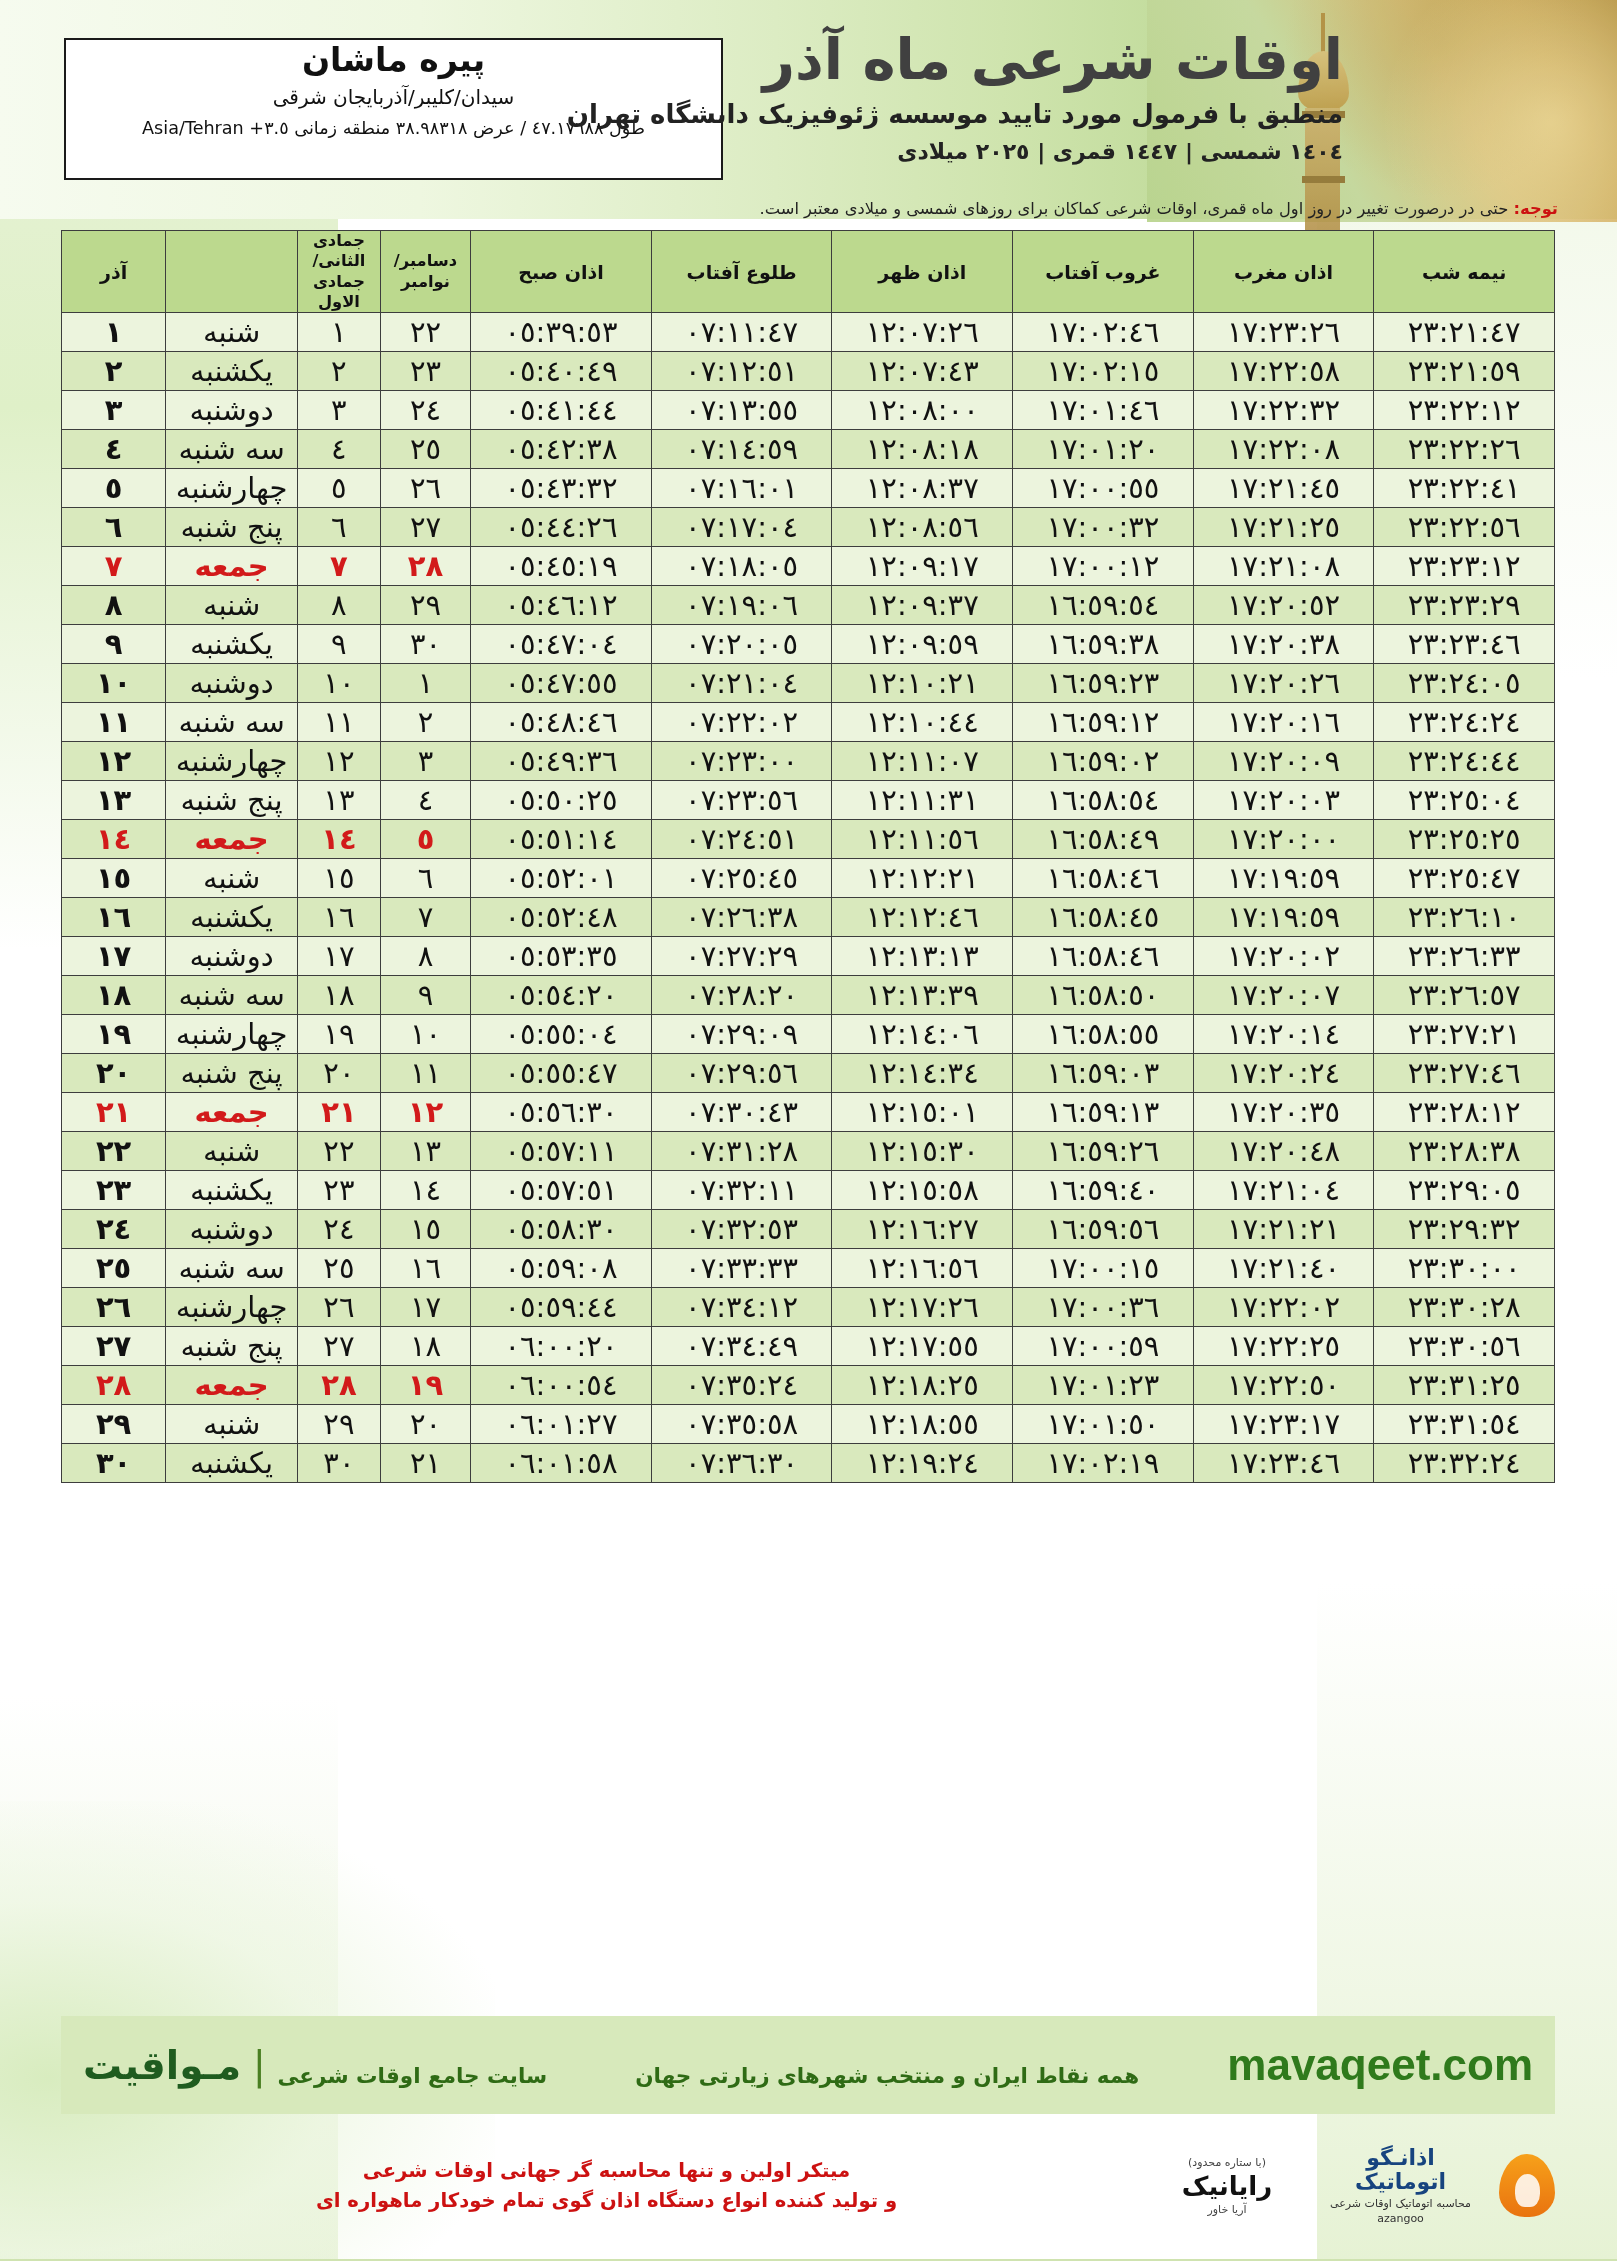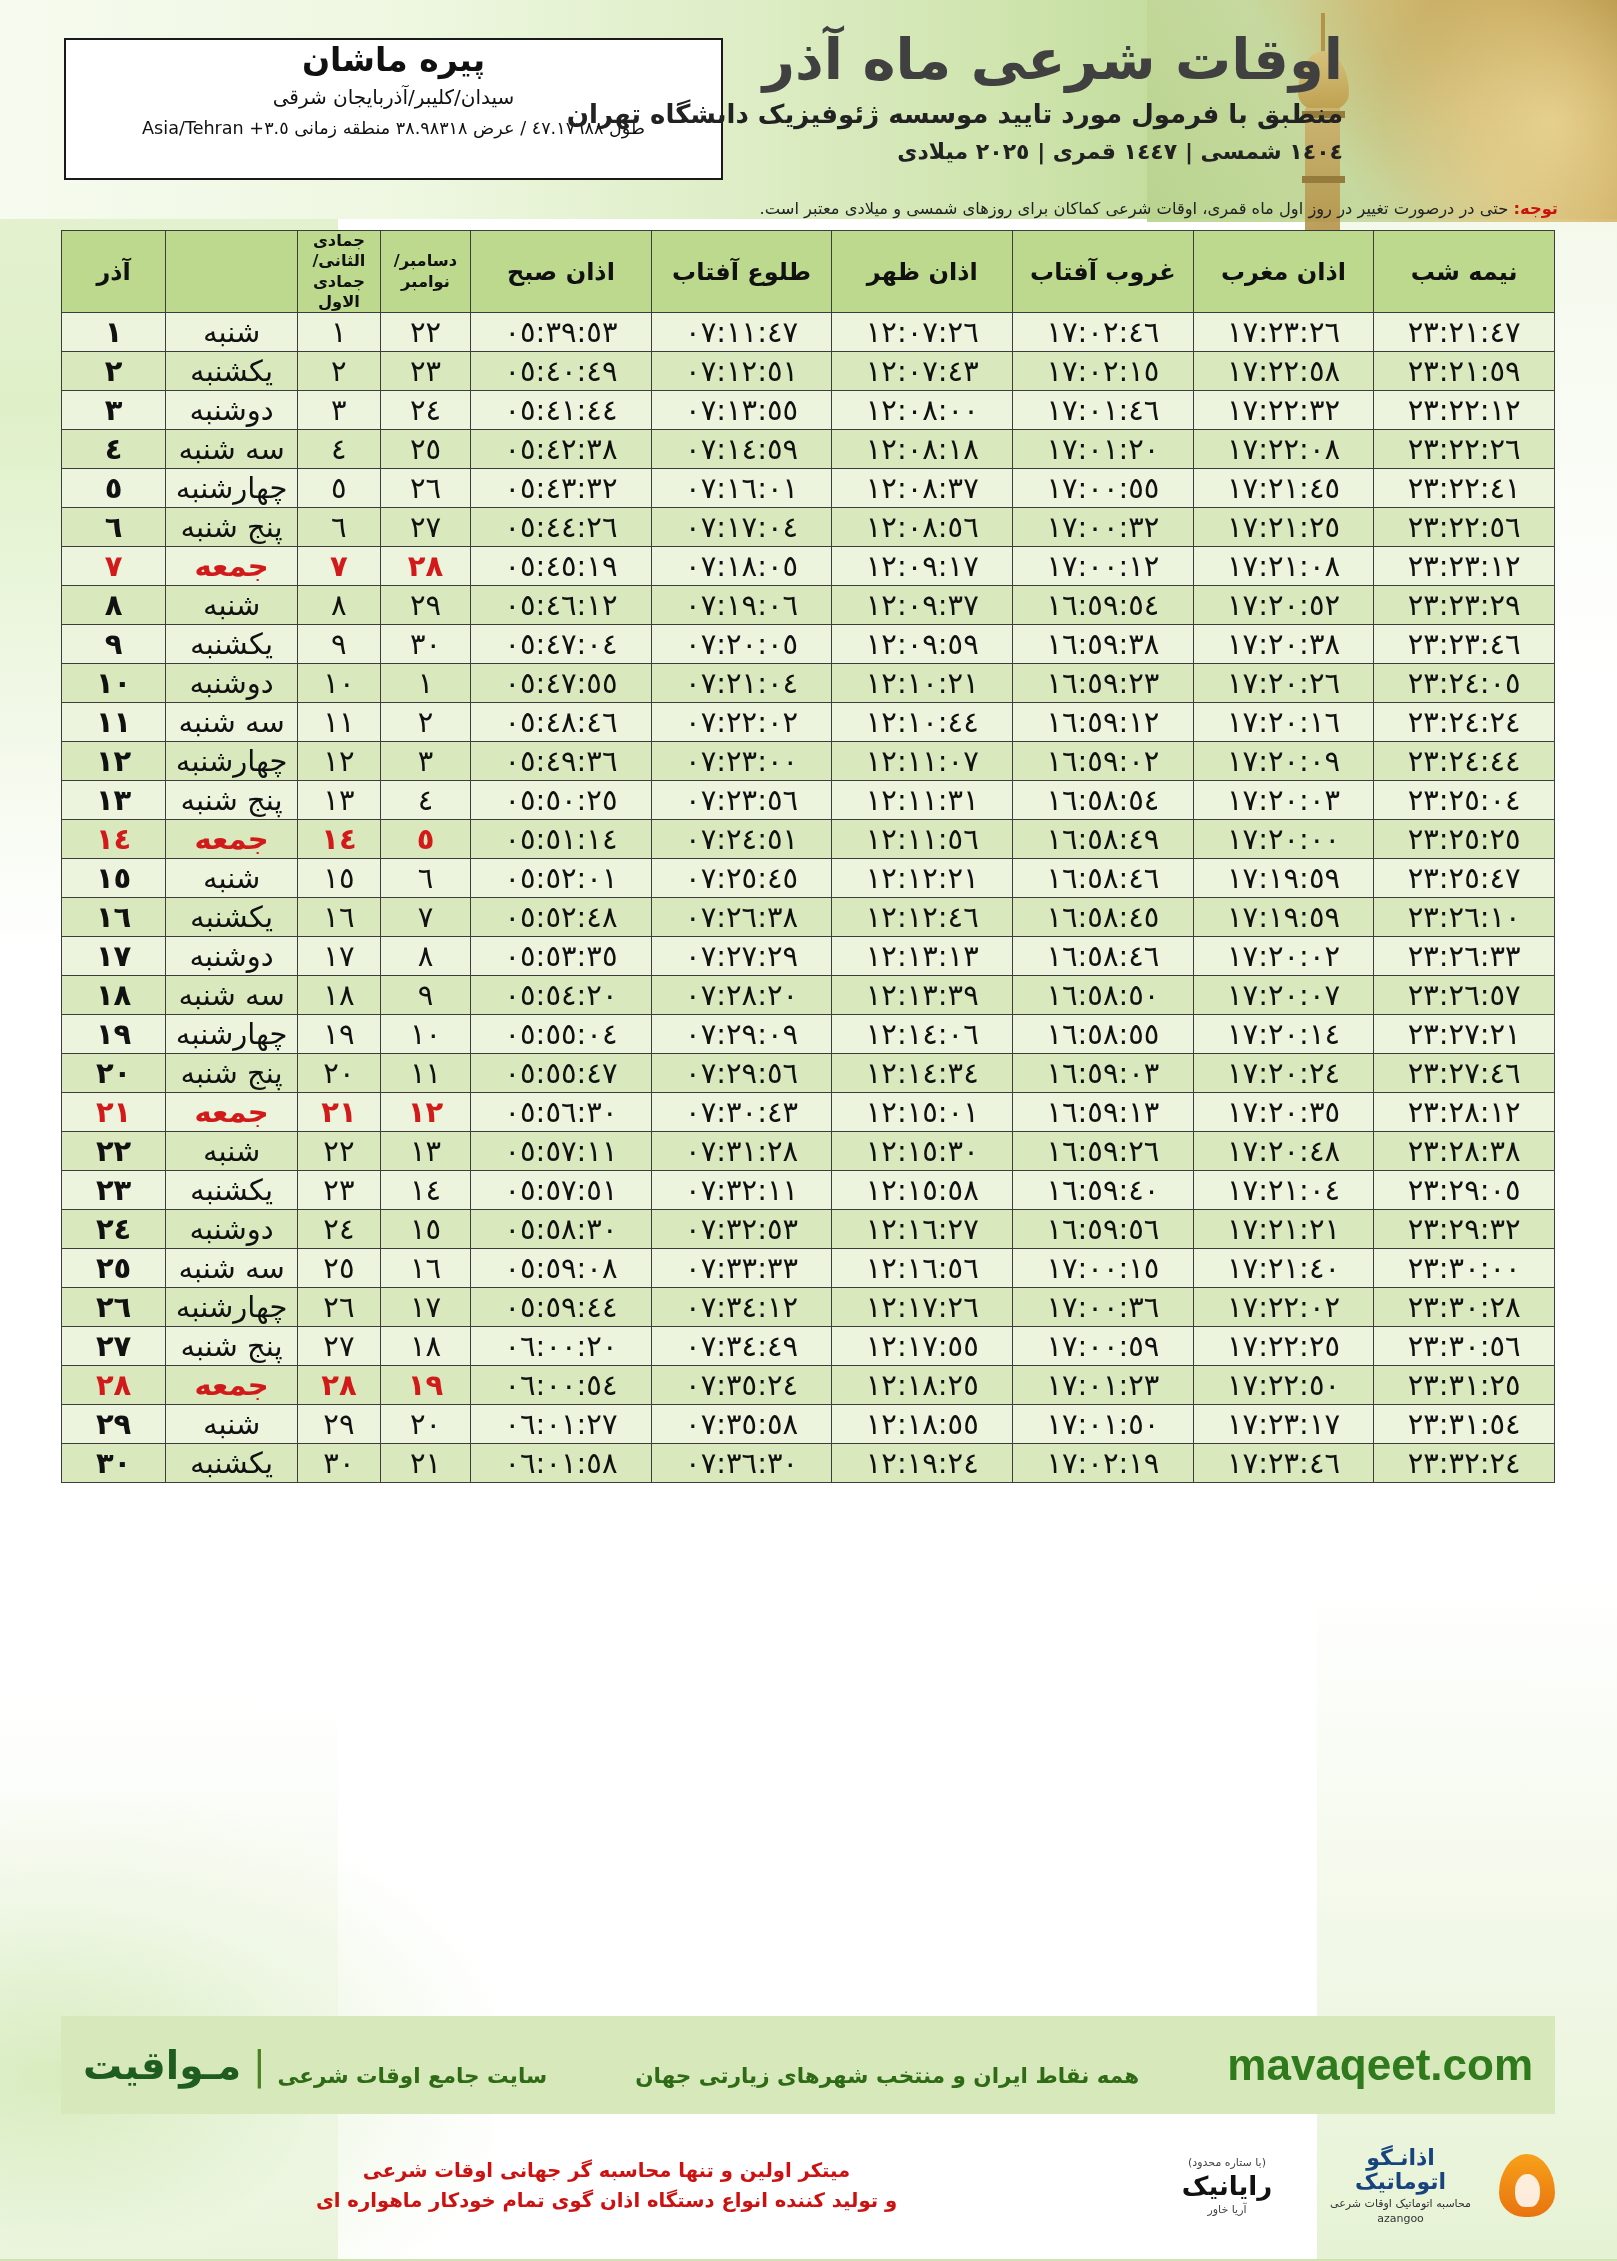--- a/index.html
+++ b/index.html
@@ -181,21 +181,21 @@
     text-align: center;
     padding: 0;
     height: 39px;
     font-size: 29px;
     color: #111;
     font-family: "DejaVu Sans", sans-serif;
   }
   table.times thead th {
     background: #bcd98e;
     height: 63px;
-    font-size: 24px;
+    font-size: 19px;
     font-weight: bold;
     position: relative;
   }
   table.times thead th.greg {
     font-size: 16.3px;
     font-weight: bold;
     line-height: 1.25;
   }
   table.times thead th.qamari {
     font-size: 16.3px;

